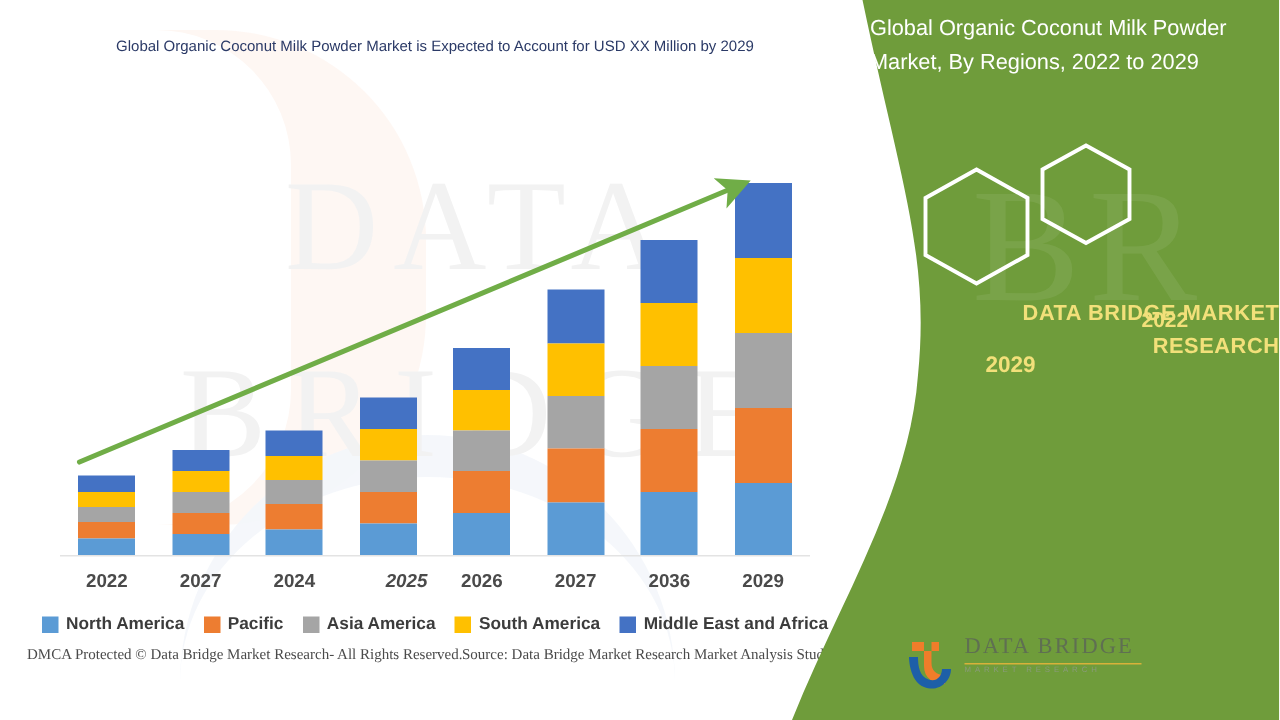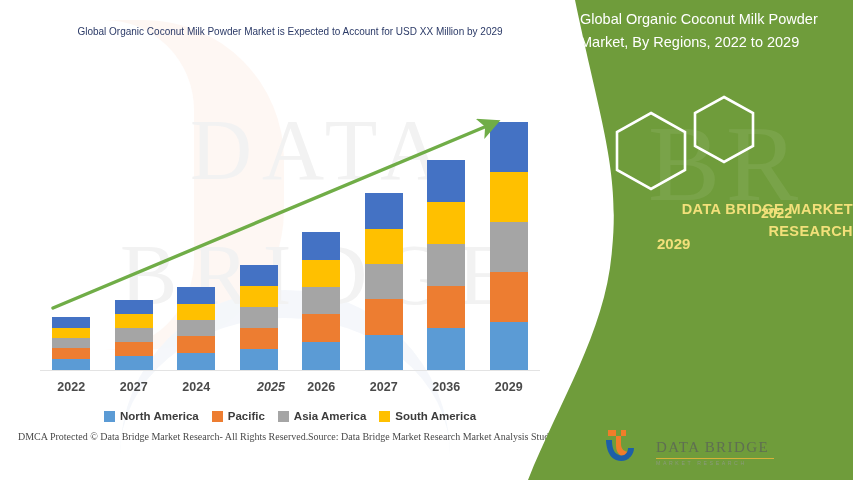--- a/index.html
+++ b/index.html
@@ -116,21 +116,21 @@
   .hex-2022{left:160px;top:110px;font-size:14px;}
 
   .brand{
     position:absolute;left:0;top:198px;width:287px;text-align:right;
     color:#f2e07a;font-size:14.5px;font-weight:bold;line-height:1.55;
     letter-spacing:.4px;
   }
 
   .logo-box{
     position:absolute;left:600px;top:424px;width:180px;height:42px;
-    display:flex;align-items:flex-end;gap:16px;
+    display:flex;align-items:flex-start;gap:3px;
   }
   .logo-text{display:flex;flex-direction:column;line-height:1;}
   .logo-main{
     font-family:"Liberation Serif", serif;
     font-size:15px;color:#5f6f52;letter-spacing:1.4px;font-weight:400;
   }
   .logo-rule{height:1px;background:#d8b13a;margin:3px 0 2px 0;width:118px;}
   .logo-sub{
     font-family:"Liberation Sans", sans-serif;
     font-size:5.2px;color:#8b9a7c;letter-spacing:2.6px;
@@ -241,20 +241,24 @@
         <span class="leg-lb">Pacific</span>
       </div>
       <div class="leg-item">
         <span class="leg-sw" style="background: rgb(165, 165, 165);"></span>
         <span class="leg-lb">Asia America</span>
       </div>
       <div class="leg-item">
         <span class="leg-sw" style="background: rgb(255, 192, 0);"></span>
         <span class="leg-lb">South America</span>
       </div>
+      <div class="leg-item">
+        <span class="leg-sw" style="background: rgb(68, 114, 196);"></span>
+        <span class="leg-lb">Middle East and Africa</span>
+      </div>
     </div>
 
   <div class="foot foot-left">DMCA Protected © Data Bridge Market Research- All Rights Reserved.</div>
   <div class="foot foot-right">Source: Data Bridge Market Research Market Analysis Study 2022</div>
 
   <svg class="green-panel" viewBox="0 0 853 480">
     <path d="M 853 0 L 575 0 C 600 120 620 170 612 250 C 606 330 560 400 528 480 L 853 480 Z" fill="#6f9c3b"></path>
 
     <text x="648" y="200" font-family="Liberation Serif, serif" font-size="108" fill="#ffffff" opacity="0.07" letter-spacing="6">BR</text>
   </svg>

